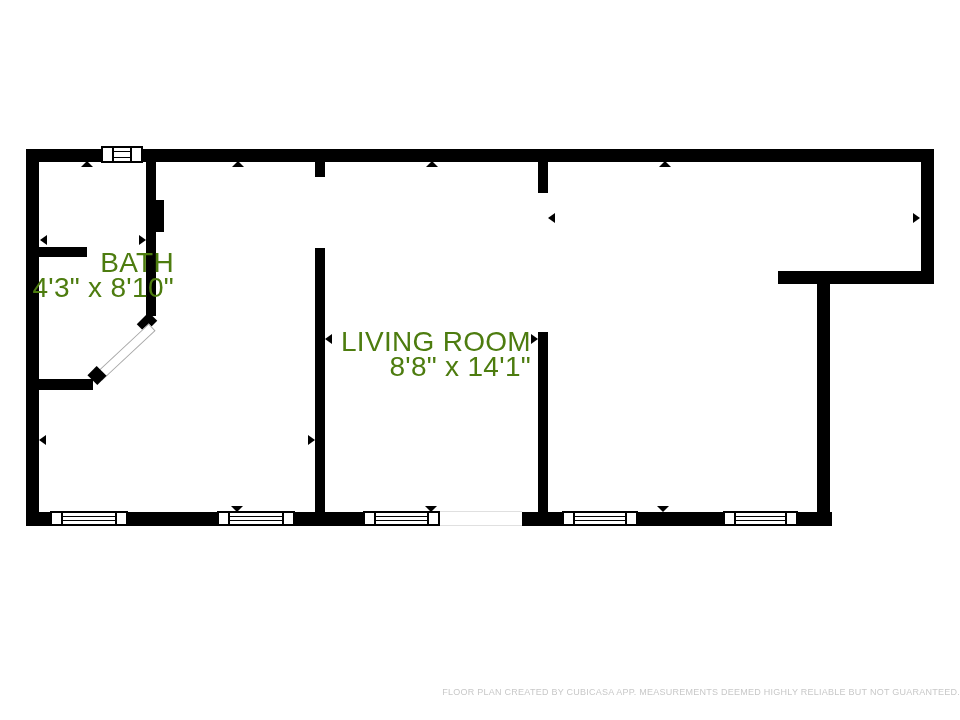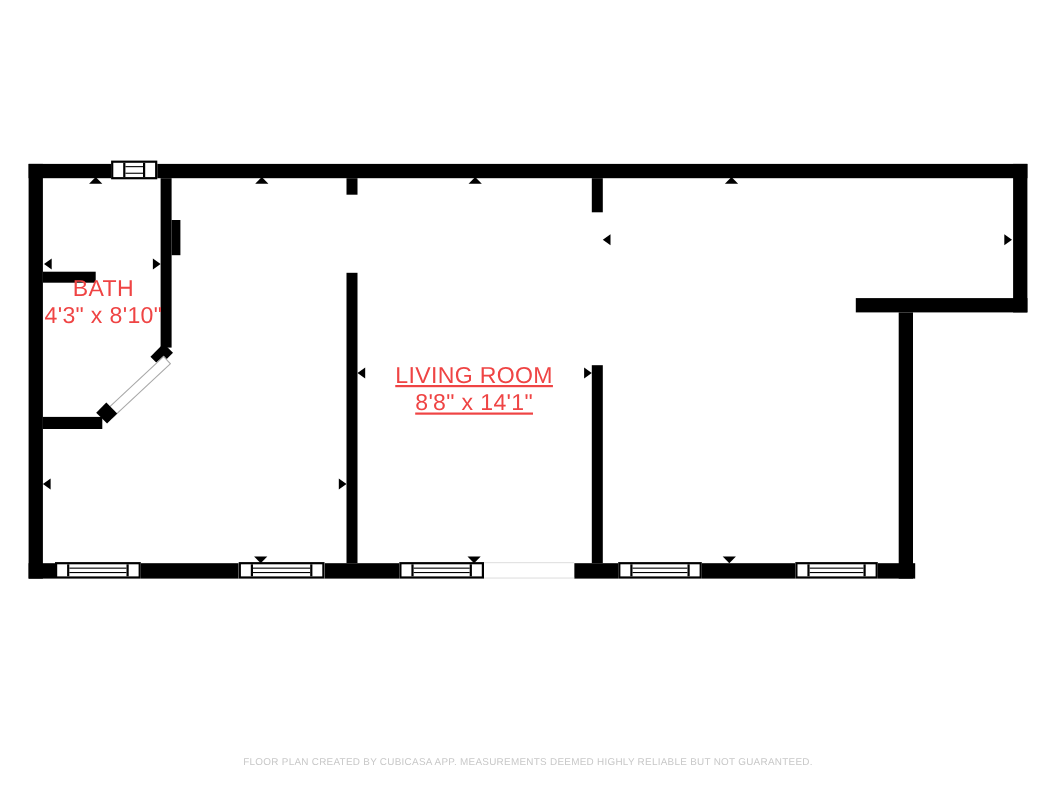--- a/index.html
+++ b/index.html
@@ -17,22 +17,22 @@
   .threshold{position:absolute;background:#fff;border-top:1px solid #e0e0e0;border-bottom:1px solid #e0e0e0;box-sizing:border-box;}
   
   .door-leaf{position:absolute;background:#fff;border:1px solid #a9a9a9;}
   .door-end{position:absolute;background:#000;}
   
   .tri-up{position:absolute;width:0;height:0;border-left:6px solid transparent;border-right:6px solid transparent;border-bottom:6px solid #000;}
   .tri-down{position:absolute;width:0;height:0;border-left:6px solid transparent;border-right:6px solid transparent;border-top:6px solid #000;}
   .arr-left{position:absolute;width:0;height:0;border-top:5px solid transparent;border-bottom:5px solid transparent;border-right:7px solid #000;}
   .arr-right{position:absolute;width:0;height:0;border-top:5px solid transparent;border-bottom:5px solid transparent;border-left:7px solid #000;}
   
-  .room-label{position:absolute;text-align:center;color:#ef4444;line-height:25px;font-size:21px;letter-spacing:0.3px;white-space:nowrap;}
-  .footer{position:absolute;left:0;top:687px;width:960px;text-align:center;font-size:9px;letter-spacing:0.25px;color:#c8c8c8;}
+  .room-label{position:absolute;text-align:right;color:#4d7c0f;line-height:25px;font-size:28px;letter-spacing:0.3px;white-space:nowrap;}
+  .footer{position:absolute;left:0;top:687px;width:960px;text-align:right;font-size:9px;letter-spacing:0.25px;color:#c8c8c8;}
 </style>
 </head>
 <body>
 
 <div id="canvas">
 
   <div class="wall" style="left:26px;top:149px;width:908px;height:13px;"></div>
   <div class="wall" style="left:26px;top:149px;width:13px;height:377px;"></div>
   <div class="wall" style="left:921px;top:149px;width:13px;height:135px;"></div>
   <div class="wall" style="left:778px;top:271px;width:156px;height:13px;"></div>
@@ -107,20 +107,20 @@
   <div class="arr-right" style="left:308px;top:435px;"></div>
   <div class="arr-left" style="left:325px;top:334px;"></div>
   <div class="arr-right" style="left:531px;top:334px;"></div>
   <div class="arr-left" style="left:548px;top:213px;"></div>
   <div class="arr-right" style="left:913px;top:213px;"></div>
 
   <div class="room-label" style="left:14px;top:250px;width:160px;">
     <div>BATH</div>
     <div>4'3" x 8'10"</div>
   </div>
-  <div class="room-label" style="left:331px;top:329px;width:200px;text-decoration:underline;">
+  <div class="room-label" style="left:331px;top:329px;width:200px;">
     <div>LIVING ROOM</div>
     <div>8'8" x 14'1"</div>
   </div>
 
   <div class="footer">FLOOR PLAN CREATED BY CUBICASA APP. MEASUREMENTS DEEMED HIGHLY RELIABLE BUT NOT GUARANTEED.</div>
 
 </div>
 
 </body></html>

